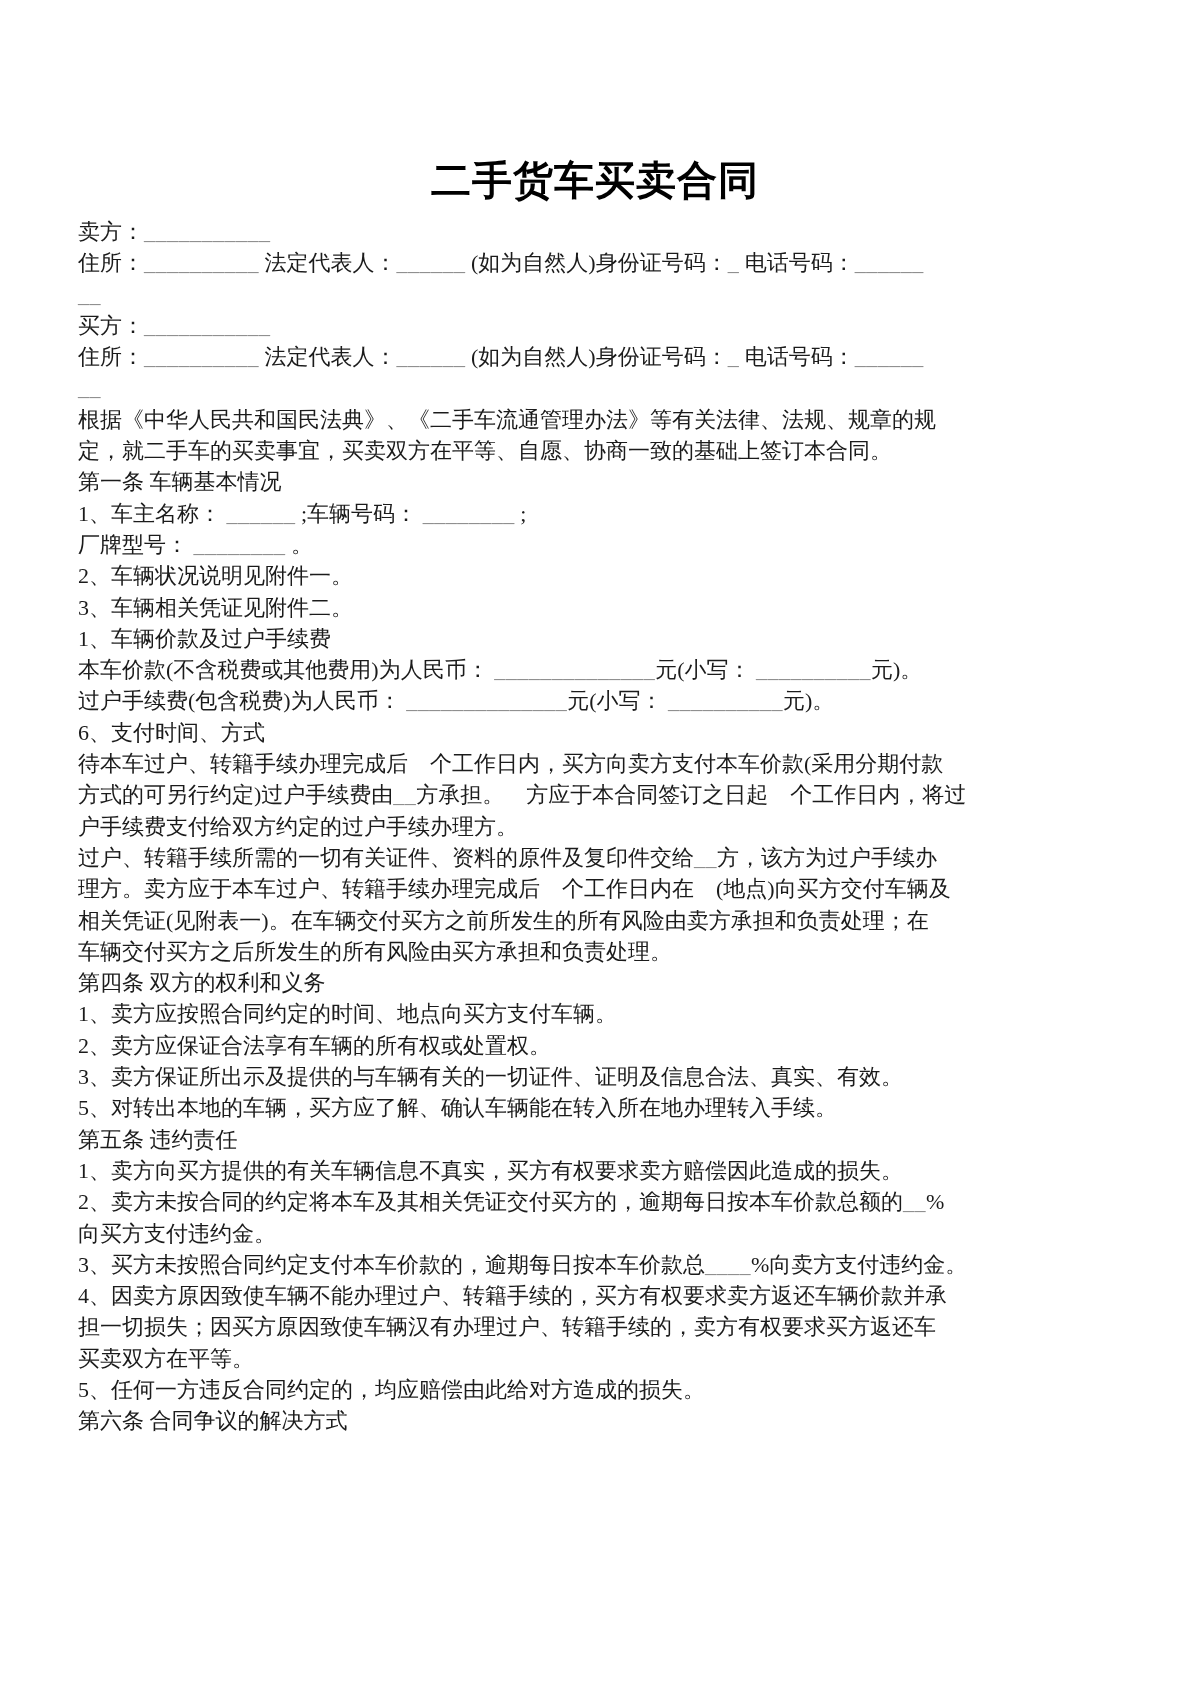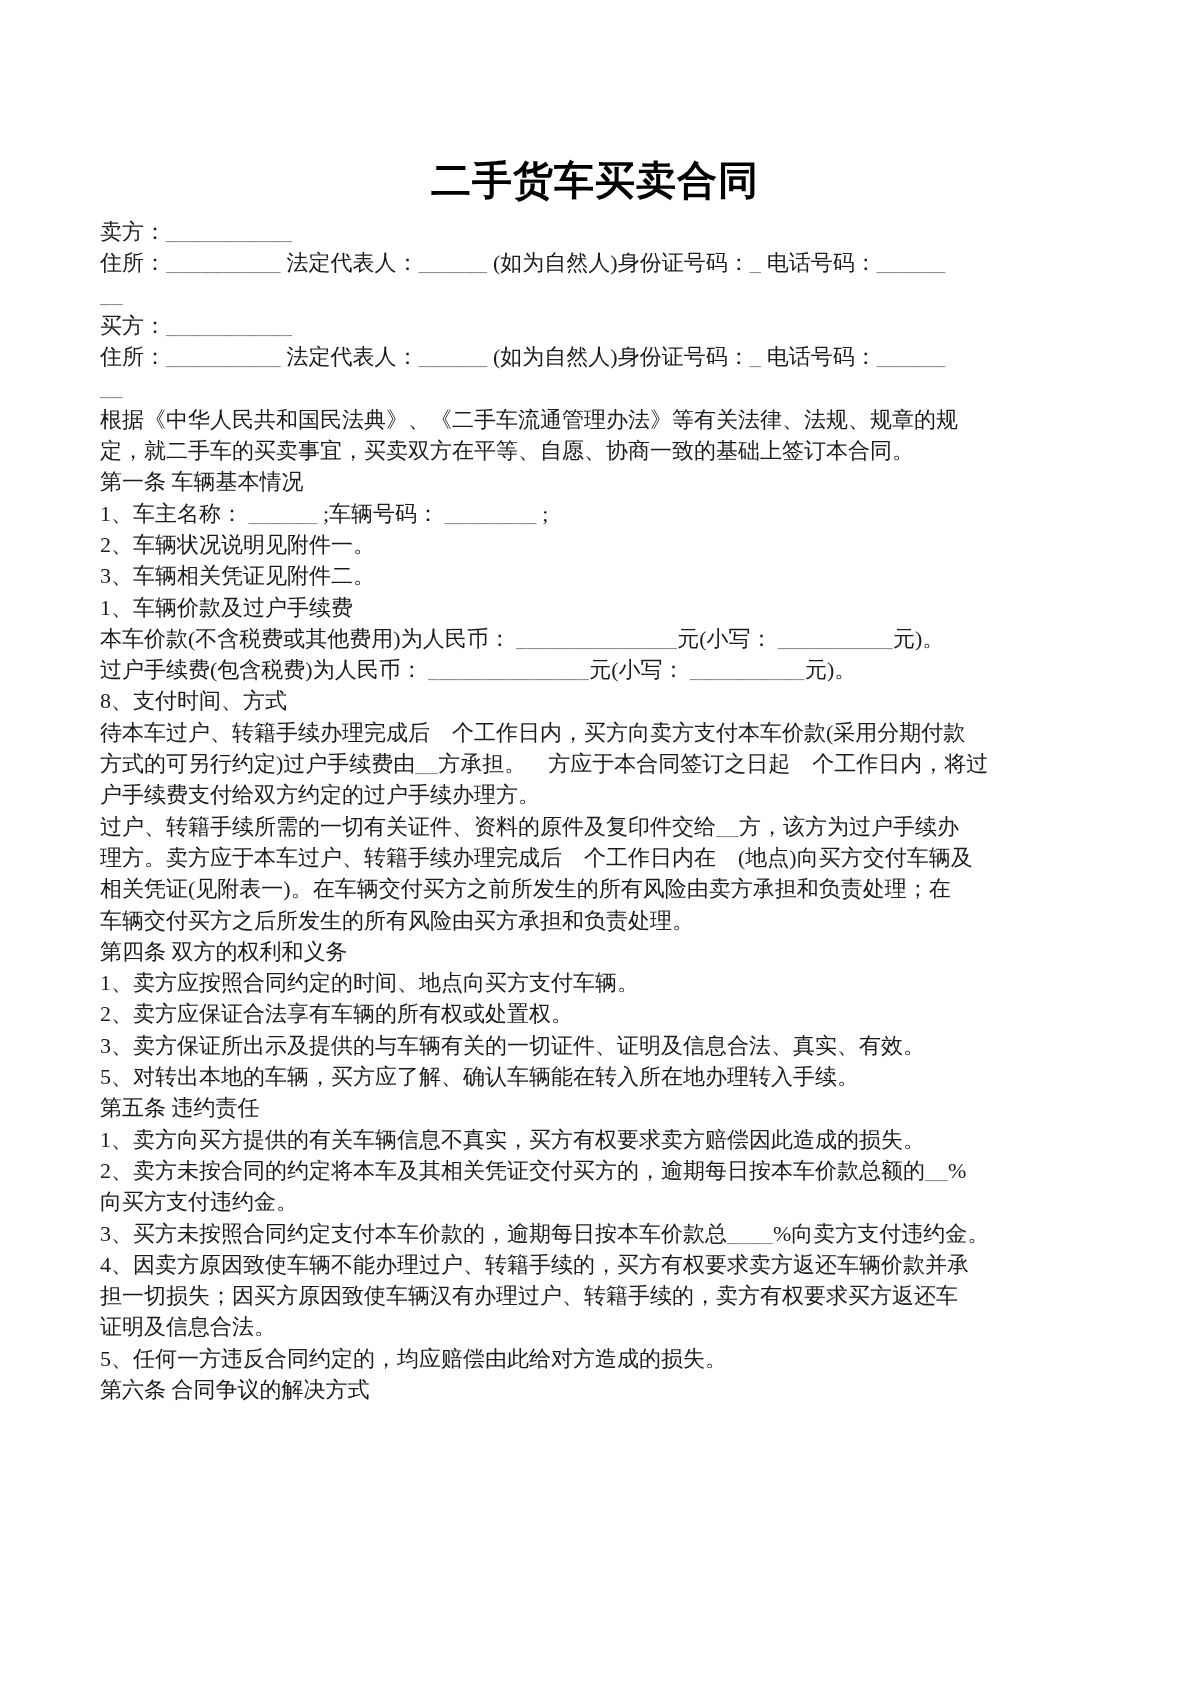--- a/index.html
+++ b/index.html
@@ -24,21 +24,21 @@
     margin: 156px 0 10px 0;
     padding: 0;
     text-align: center;
     font-size: 40px;
     line-height: 50px;
     font-weight: bold;
     color: #000000;
     letter-spacing: 1px;
   }
   .doc-body {
-    padding: 0 135px 0 100px;
+    padding: 0 135px 0 78px;
   }
   .doc-line {
     margin: 0;
     padding: 0;
     font-size: 22px;
     line-height: 31.3px;
     color: var(--text-color, #1b1b1b);
     white-space: pre-wrap;
     word-break: break-all;
   }
@@ -56,42 +56,43 @@
       <p class="doc-line">卖方：<span class="blank">___________</span></p>
       <p class="doc-line">住所：<span class="blank">__________</span> 法定代表人：<span class="blank">______</span> (如为自然人)身份证号码：<span class="blank">_</span> 电话号码：<span class="blank">______</span></p>
       <p class="doc-line"><span class="blank">__</span></p>
       <p class="doc-line">买方：<span class="blank">___________</span></p>
       <p class="doc-line">住所：<span class="blank">__________</span> 法定代表人：<span class="blank">______</span> (如为自然人)身份证号码：<span class="blank">_</span> 电话号码：<span class="blank">______</span></p>
       <p class="doc-line"><span class="blank">__</span></p>
       <p class="doc-line">根据《中华人民共和国民法典》、《二手车流通管理办法》等有关法律、法规、规章的规</p>
       <p class="doc-line">定，就二手车的买卖事宜，买卖双方在平等、自愿、协商一致的基础上签订本合同。</p>
       <p class="doc-line">第一条 车辆基本情况</p>
       <p class="doc-line">1、车主名称： <span class="blank">______</span> ;车辆号码： <span class="blank">________</span> ;</p>
+      <p class="doc-line">厂牌型号： <span class="blank">________</span> 。</p>
       <p class="doc-line">2、车辆状况说明见附件一。</p>
       <p class="doc-line">3、车辆相关凭证见附件二。</p>
       <p class="doc-line">1、车辆价款及过户手续费</p>
       <p class="doc-line">本车价款(不含税费或其他费用)为人民币： <span class="blank">______________</span>元(小写： <span class="blank">__________</span>元)。</p>
       <p class="doc-line">过户手续费(包含税费)为人民币： <span class="blank">______________</span>元(小写： <span class="blank">__________</span>元)。</p>
-      <p class="doc-line">8、支付时间、方式</p>
+      <p class="doc-line">6、支付时间、方式</p>
       <p class="doc-line">待本车过户、转籍手续办理完成后　个工作日内，买方向卖方支付本车价款(采用分期付款</p>
       <p class="doc-line">方式的可另行约定)过户手续费由<span class="blank">__</span>方承担。　方应于本合同签订之日起　个工作日内，将过</p>
       <p class="doc-line">户手续费支付给双方约定的过户手续办理方。</p>
       <p class="doc-line">过户、转籍手续所需的一切有关证件、资料的原件及复印件交给<span class="blank">__</span>方，该方为过户手续办</p>
       <p class="doc-line">理方。卖方应于本车过户、转籍手续办理完成后　个工作日内在　(地点)向买方交付车辆及</p>
       <p class="doc-line">相关凭证(见附表一)。在车辆交付买方之前所发生的所有风险由卖方承担和负责处理；在</p>
       <p class="doc-line">车辆交付买方之后所发生的所有风险由买方承担和负责处理。</p>
       <p class="doc-line">第四条 双方的权利和义务</p>
       <p class="doc-line">1、卖方应按照合同约定的时间、地点向买方支付车辆。</p>
       <p class="doc-line">2、卖方应保证合法享有车辆的所有权或处置权。</p>
       <p class="doc-line">3、卖方保证所出示及提供的与车辆有关的一切证件、证明及信息合法、真实、有效。</p>
       <p class="doc-line">5、对转出本地的车辆，买方应了解、确认车辆能在转入所在地办理转入手续。</p>
       <p class="doc-line">第五条 违约责任</p>
       <p class="doc-line">1、卖方向买方提供的有关车辆信息不真实，买方有权要求卖方赔偿因此造成的损失。</p>
       <p class="doc-line">2、卖方未按合同的约定将本车及其相关凭证交付买方的，逾期每日按本车价款总额的<span class="blank">__</span>%</p>
       <p class="doc-line">向买方支付违约金。</p>
       <p class="doc-line">3、买方未按照合同约定支付本车价款的，逾期每日按本车价款总<span class="blank">____</span>%向卖方支付违约金。</p>
       <p class="doc-line">4、因卖方原因致使车辆不能办理过户、转籍手续的，买方有权要求卖方返还车辆价款并承</p>
       <p class="doc-line">担一切损失；因买方原因致使车辆汉有办理过户、转籍手续的，卖方有权要求买方返还车</p>
-      <p class="doc-line">证明及信息合法。</p>
+      <p class="doc-line">买卖双方在平等。</p>
       <p class="doc-line">5、任何一方违反合同约定的，均应赔偿由此给对方造成的损失。</p>
       <p class="doc-line">第六条 合同争议的解决方式</p>
     </div>
 </div>
 
 </body></html>

